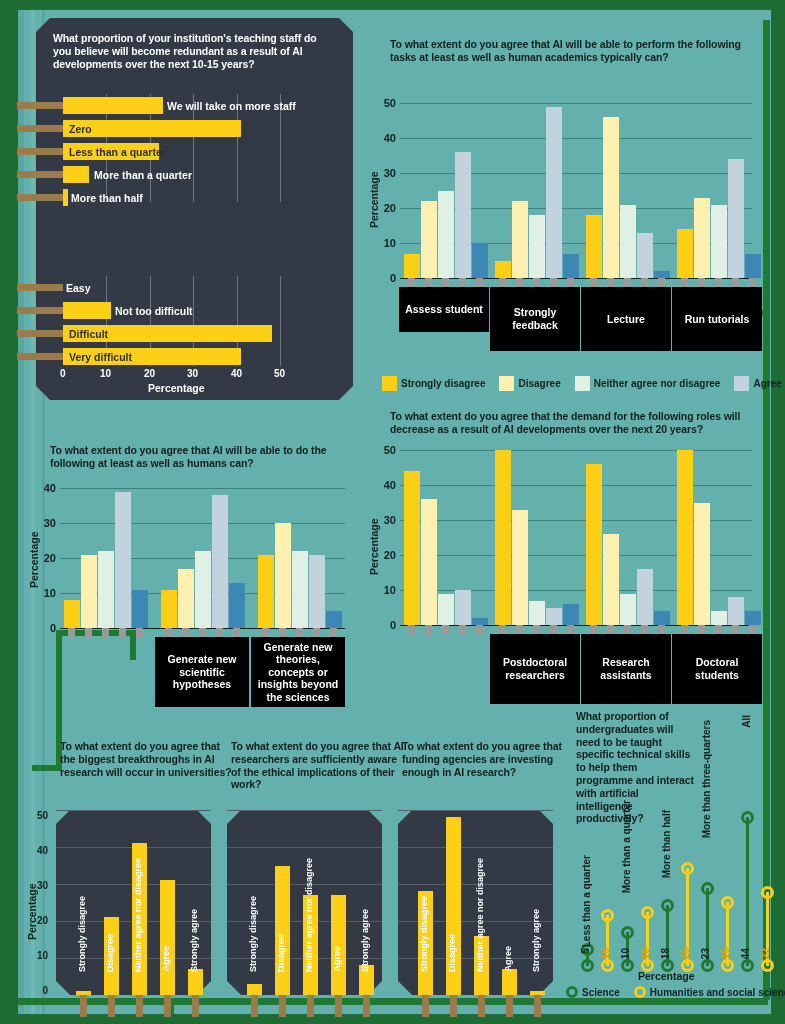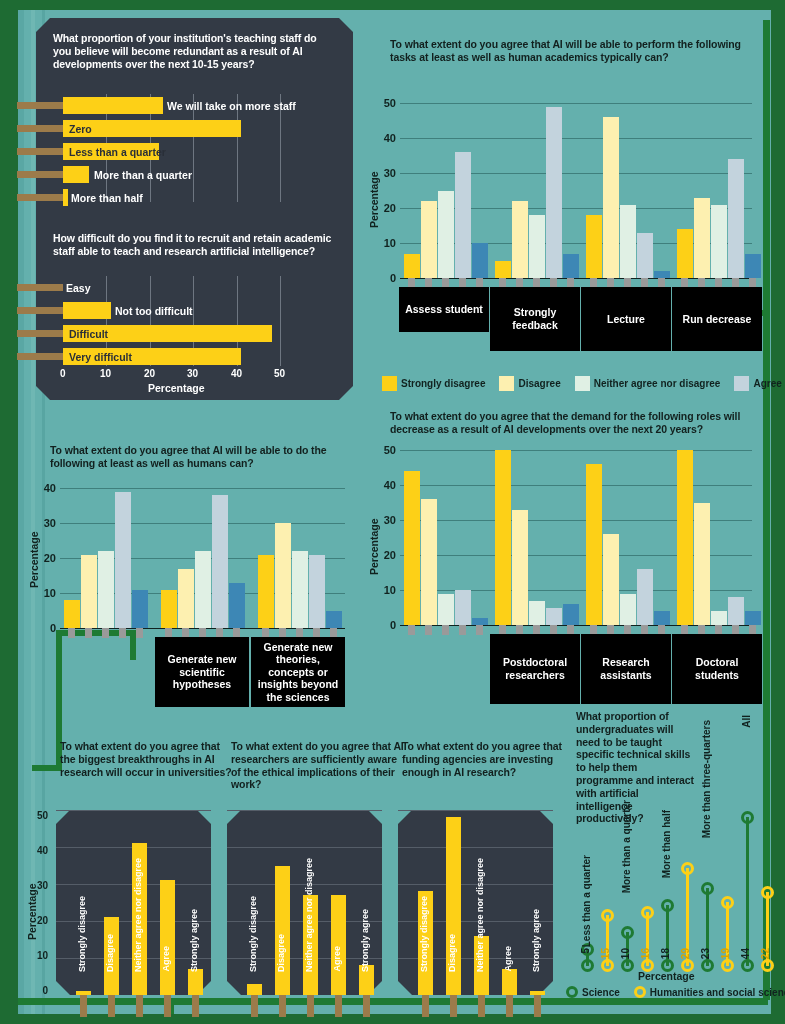--- a/index.html
+++ b/index.html
@@ -134,21 +134,20 @@
         <div class="hbar" style="width:26px;"></div>
         <div class="hbar-lbl lbl-out" style="left:31px;">More than a quarter</div>
       </div>
       <div class="hbar-row" style="top:95px;">
         <div class="hbar-stub" style="top:5px;width:46px;"></div>
         <div class="hbar" style="width:5px;"></div>
         <div class="hbar-lbl lbl-out" style="left:8px;">More than half</div>
       </div>
     </div>
 
-    <div class="q-title q-dark" style="left:35px;top:222px;width:282px;font-size:10.5px;">How difficult do you find it to recruit and retain academic staff able to teach and research artificial intelligence?</div>
 
     <div class="hbar-wrap" style="left:45px;top:266px;width:226px;height:90px;text-align:right;">
       <div class="hgrid" style="left:43px;"></div>
       <div class="hgrid" style="left:87px;"></div>
       <div class="hgrid" style="left:130px;"></div>
       <div class="hgrid" style="left:174px;"></div>
       <div class="hgrid" style="left:217px;"></div>
 
       <div class="hbar-row" style="top:3px;">
         <div class="hbar-stub" style="top:5px;width:46px;"></div>
@@ -242,21 +241,21 @@
     <div class="ytick" style="left:356px;top:122px;">40</div>
     <div class="ytick" style="left:356px;top:157px;">30</div>
     <div class="ytick" style="left:356px;top:192px;">20</div>
     <div class="ytick" style="left:356px;top:227px;">10</div>
     <div class="ytick" style="left:356px;top:262px;">0</div>
     <div class="yaxis-lbl" style="left:350px;top:218px;">Percentage</div>
 
     <div class="catbox" style="left:382px;top:278px;width:88px;height:43px;">Assess student</div>
     <div class="catbox" style="left:473px;top:278px;width:88px;height:62px;">Strongly feedback</div>
     <div class="catbox" style="left:564px;top:278px;width:88px;height:62px;">Lecture</div>
-    <div class="catbox" style="left:655px;top:278px;width:88px;height:62px;">Run decrease</div>
+    <div class="catbox" style="left:655px;top:278px;width:88px;height:62px;">Run tutorials</div>
 
     <div class="legend" style="left:364px;top:366px;">
       <div class="lg-item">
         <span class="lg-sw" style="background:#fdd017;"></span>
         <span class="lg-tx">Strongly disagree</span>
       </div>
       <div class="lg-item">
         <span class="lg-sw" style="background:#fdf0b0;"></span>
         <span class="lg-tx">Disagree</span>
       </div>

